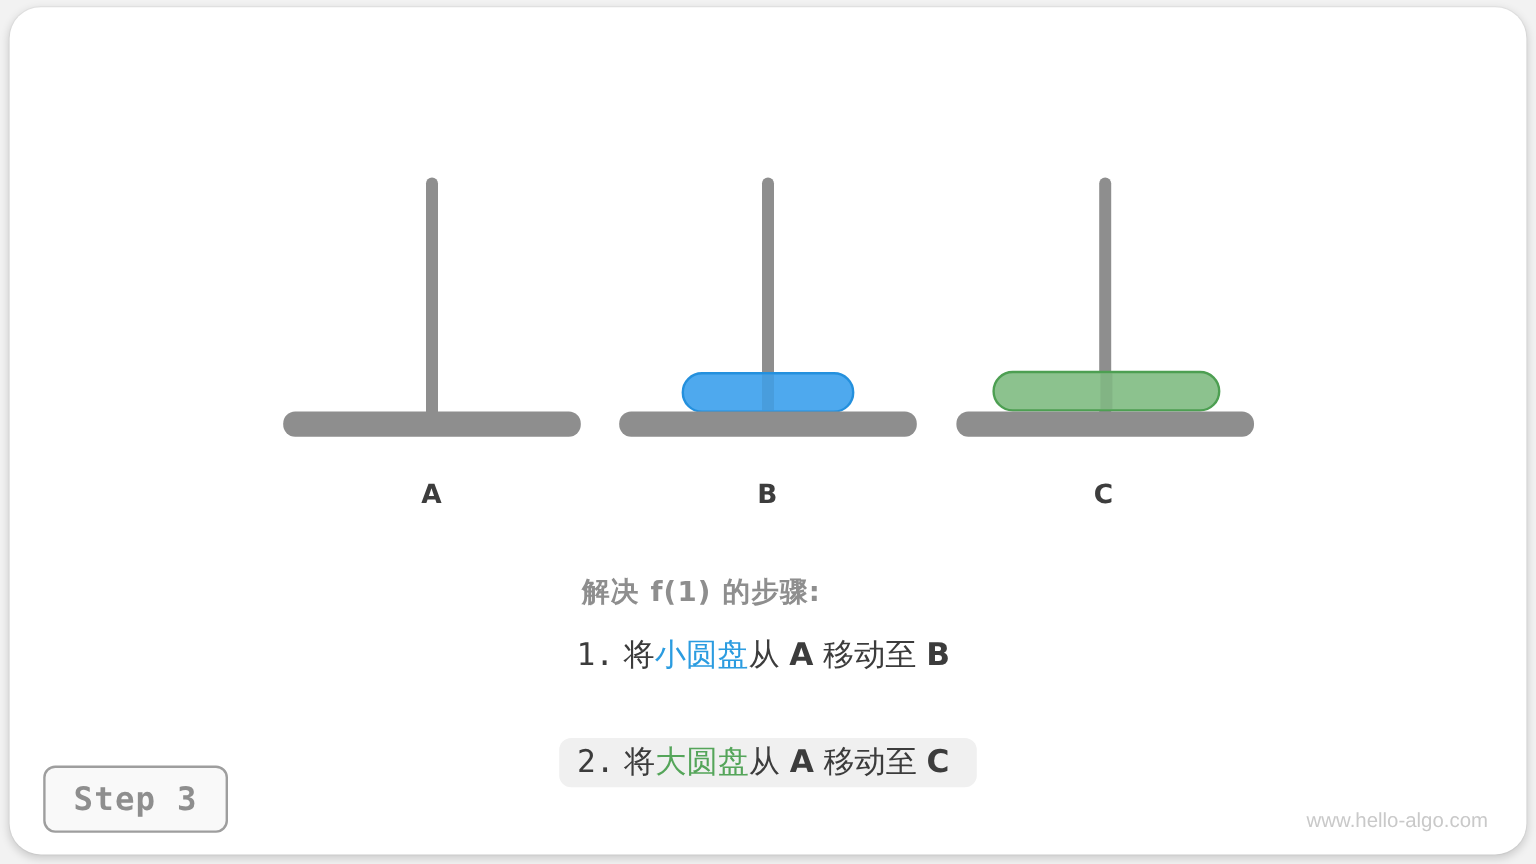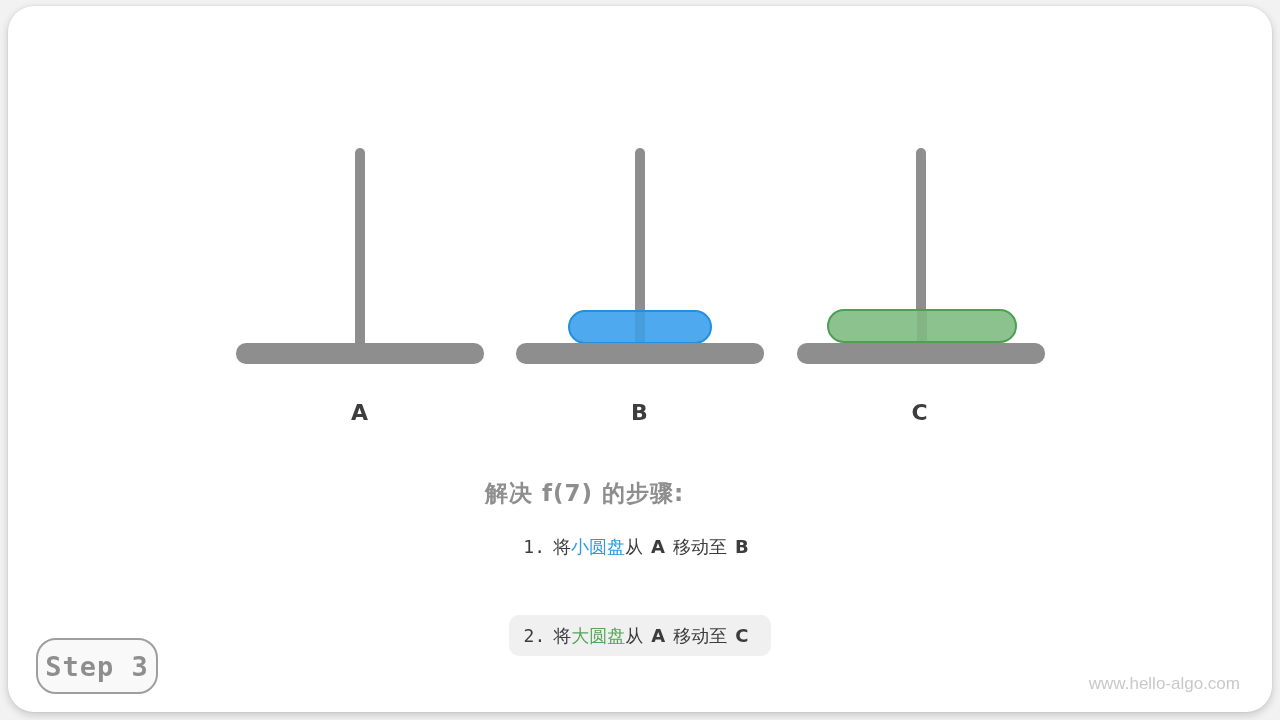--- a/index.html
+++ b/index.html
@@ -70,45 +70,45 @@
     position:absolute;left:485px;top:478px;
     font-size:23px;font-weight:bold;color:var(--title-gray,#8e8e8e);
     letter-spacing:1px;
   }
   .step-row{
     position:absolute;left:0;right:0;display:flex;justify-content:center;
   }
   .step-row-1{top:531px;}
   .step-row-2{top:571px;margin-top:44px;}
   .step-line{
-    font-size:18px;line-height:31px;color:var(--text-dark,#3c3c3c);
+    font-size:26px;line-height:31px;color:var(--text-dark,#3c3c3c);
     white-space:nowrap;
   }
   .step-line .num{
     font-family:"DejaVu Sans Mono",monospace;
     margin-right:8px;
   }
   .step-line .letter{
     font-weight:bold;margin:0 8px;
   }
   .disk-word-blue{color:var(--blue-text,#2b9ce0);}
   .disk-word-green{color:var(--green-text,#55a55a);}
   .highlight{
     background:var(--highlight,#f0f0f0);
     border-radius:10px;
     padding:5px 15px;
   }
 
   
   .step-badge{
-    position:absolute;left:36px;top:638px;width:122px;height:56px;
+    position:absolute;left:36px;top:638px;width:154px;height:56px;
     box-sizing:border-box;
     background:var(--badge-bg,#f9f9f9);
     border:2.5px solid var(--badge-border,#9e9e9e);
-    border-radius:20px;
+    border-radius:10px;
     display:flex;align-items:center;justify-content:center;
     font-family:"DejaVu Sans Mono",monospace;
     font-size:27px;font-weight:bold;color:var(--badge-text,#8e8e8e);
     letter-spacing:1px;
   }
 
   
   .watermark{
     position:absolute;right:40px;top:674px;
     font-family:Liberation Sans, sans-serif;
@@ -129,21 +129,21 @@
   <div class="pole pole-b"></div>
   <div class="disk disk-small"></div>
   <div class="base base-b"></div>
   <div class="peg-label peg-label-b">B</div>
 
   <div class="pole pole-c"></div>
   <div class="disk disk-large"></div>
   <div class="base base-c"></div>
   <div class="peg-label peg-label-c">C</div>
 
-  <div class="steps-title">解决 f(7) 的步骤:</div>
+  <div class="steps-title">解决 f(1) 的步骤:</div>
 
   <div class="step-row step-row-1">
     <div class="step-line"><span class="num">1.</span><span>将</span><span class="disk-word-blue">小圆盘</span><span>从</span><span class="letter">A</span><span>移动至</span><span class="letter">B</span></div>
   </div>
 
   <div class="step-row step-row-2">
     <div class="step-line highlight"><span class="num">2.</span><span>将</span><span class="disk-word-green">大圆盘</span><span>从</span><span class="letter">A</span><span>移动至</span><span class="letter">C</span></div>
   </div>
 
   <div class="step-badge">Step 3</div>

